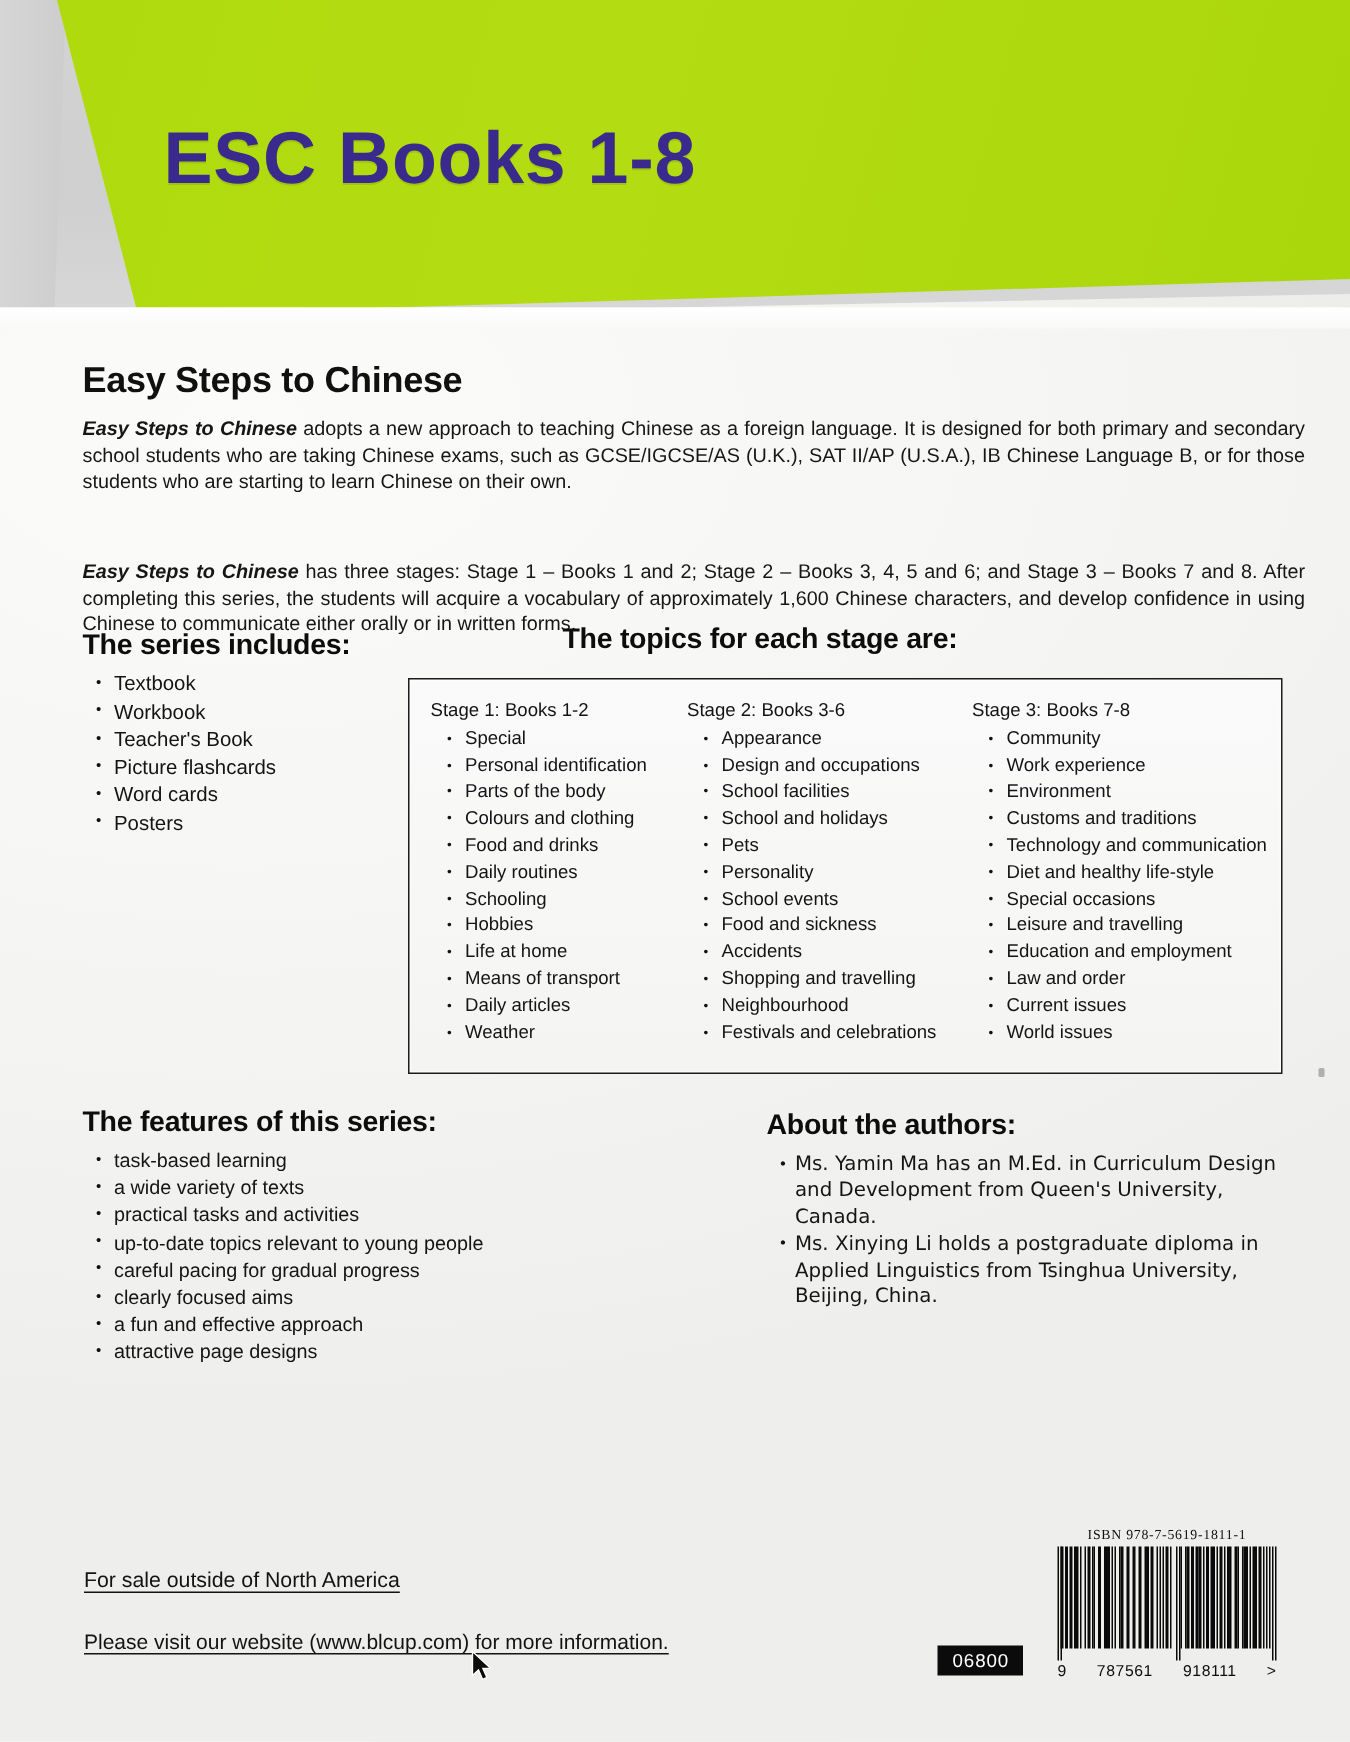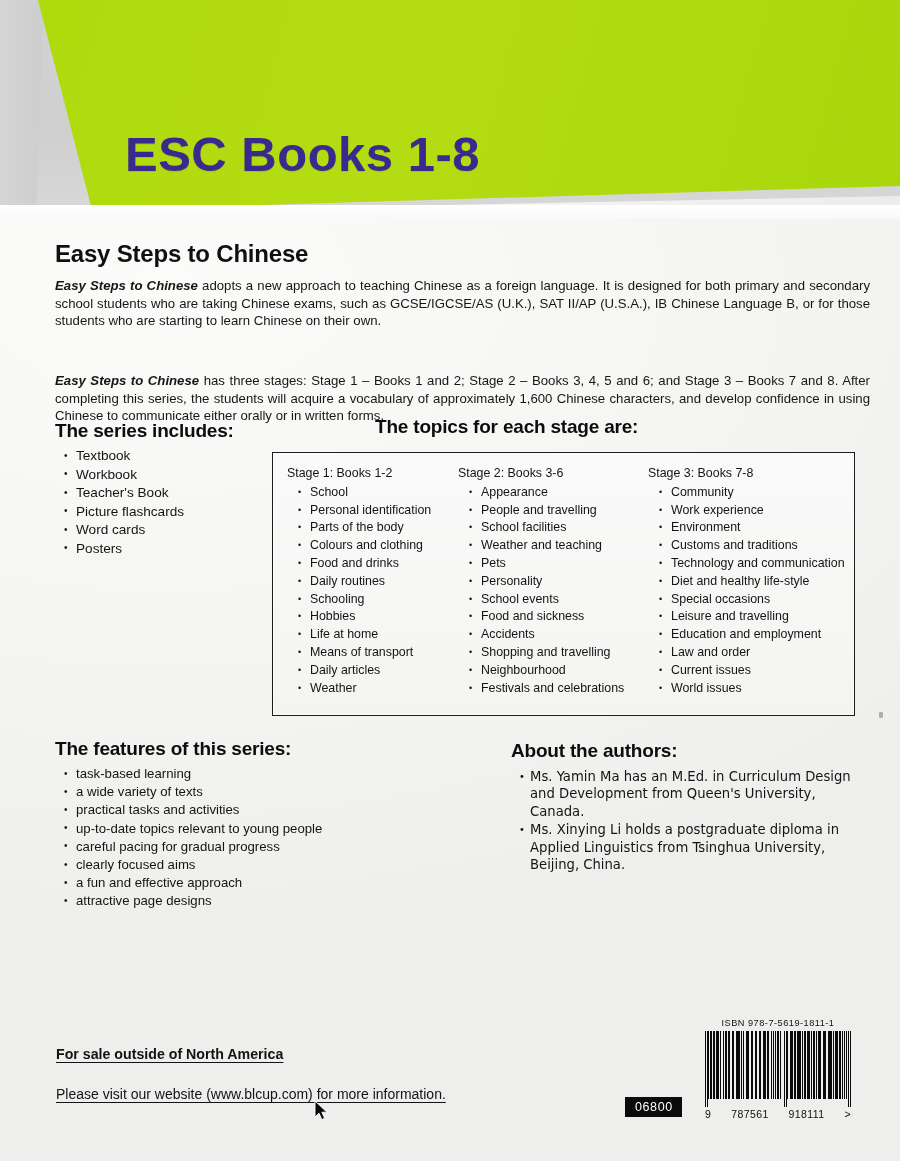--- a/index.html
+++ b/index.html
@@ -34,26 +34,25 @@
   .banner {
     position:absolute; left:0; top:0; width:900px; height:215px;
     clip-path:polygon(38px 0, 900px 0, 900px 186px, 92px 210px);
     overflow:hidden;
   }
   .banner-fill {
     position:absolute; inset:0;
     background:linear-gradient(105deg,#aedb0d 0%,#b4dc12 45%,#a9d70c 100%);
   }
   .banner-title {
-    position:absolute; left:125px; top:78px;
+    position:absolute; left:109px; top:78px;
     font-size:49px; font-weight:bold; letter-spacing:.5px;
     color:#3b2a8d;
     font-family:"Liberation Sans", sans-serif;
     text-shadow:0 1px 0 rgba(0,0,0,.10);
-    margin-top:48px;
   }
 
   
   .sheet {
     position:absolute; left:0; top:205px; width:900px; height:956px;
     background:
       radial-gradient(120% 70% at 18% 8%, #fbfbfa 0%, #f6f6f4 45%, #eeeeec 100%);
   }
   .sheet:before{
     content:""; position:absolute; left:0; top:0; width:900px; height:14px;
@@ -126,38 +125,38 @@
   #authors-list li { padding-left:13px; margin-bottom:1px; }
   #authors-list li:before { font-size:10px; }
 
   
   .foot {
     position:absolute; left:56px;
     font-size:14px; color:#131313;
     text-decoration:underline; text-underline-offset:3px;
     text-decoration-thickness:1.3px;
   }
-  #foot1 { top:1046px; font-weight:bold; font-size:14.2px; }
+  #foot1 { top:1046px; font-weight:normal; font-size:14.2px; }
   #foot2 { top:1086px; }
 
   
   .price-box {
     position:absolute; left:625px; top:1097px;
     background:#0b0b0b; color:#fff;
     font-size:12.5px; letter-spacing:.6px;
     padding:3px 9px 3px 10px;
     font-family:"Liberation Sans", sans-serif;
   }
 
   
   .barcode-wrap { position:absolute; left:705px; top:1018px; width:146px; }
   .isbn-line {
     font-size:9.2px; letter-spacing:.5px; color:#101010;
     text-align:center; margin-bottom:3px;
-    font-family:Liberation Sans, sans-serif;
+    font-family:Liberation Serif, serif;
   }
   .bars { height:76px; display:flex; align-items:flex-start; gap:0; }
   .bars span { display:block; background:#0a0a0a; }
   .bc-digits {
     display:flex; justify-content:space-between;
     font-size:10.5px; color:#0d0d0d; margin-top:1px;
     font-family:"Liberation Sans", sans-serif; letter-spacing:.4px;
   }
   .bc-digits span { white-space:pre; }
 
@@ -205,41 +204,41 @@
       <li>Posters</li>
     </ul>
 
   <div class="h-sec" id="h-topics">The topics for each stage are:</div>
 
   <div class="topics-box">
     <div class="stage-cols">
       <div class="stage" id="stage1">
         <div class="stage-title">Stage 1: Books 1-2</div>
         <ul class="bul">
-            <li>School</li>
+            <li>Special</li>
             <li>Personal identification</li>
             <li>Parts of the body</li>
             <li>Colours and clothing</li>
             <li>Food and drinks</li>
             <li>Daily routines</li>
             <li>Schooling</li>
             <li>Hobbies</li>
             <li>Life at home</li>
             <li>Means of transport</li>
             <li>Daily articles</li>
             <li>Weather</li>
           </ul>
       </div>
       <div class="stage" id="stage2">
         <div class="stage-title">Stage 2: Books 3-6</div>
         <ul class="bul">
             <li>Appearance</li>
-            <li>People and travelling</li>
+            <li>Design and occupations</li>
             <li>School facilities</li>
-            <li>Weather and teaching</li>
+            <li>School and holidays</li>
             <li>Pets</li>
             <li>Personality</li>
             <li>School events</li>
             <li>Food and sickness</li>
             <li>Accidents</li>
             <li>Shopping and travelling</li>
             <li>Neighbourhood</li>
             <li>Festivals and celebrations</li>
           </ul>
       </div>

